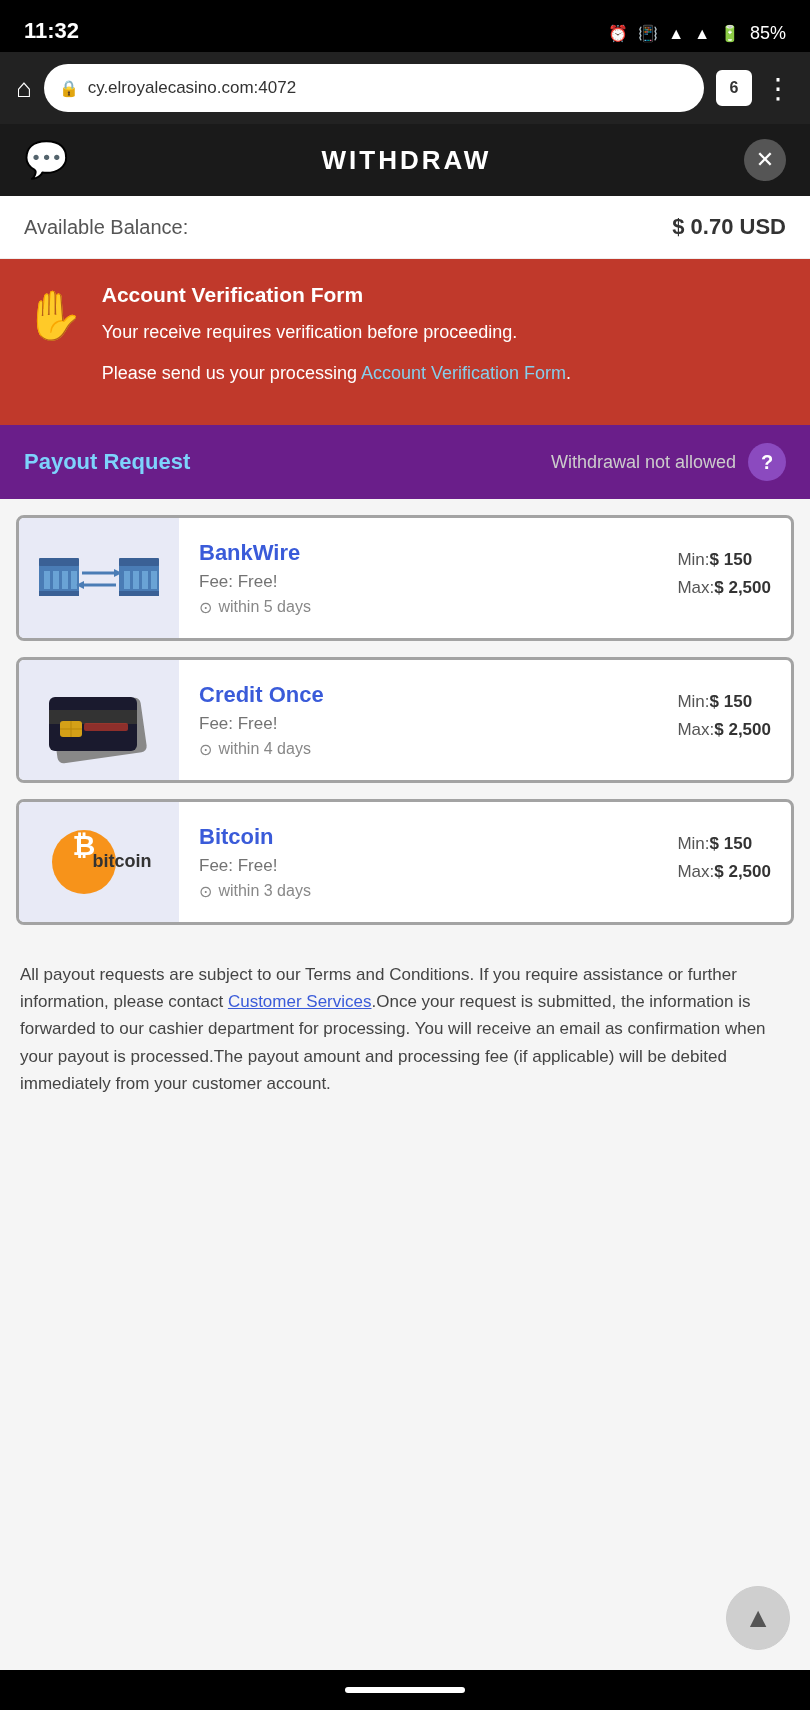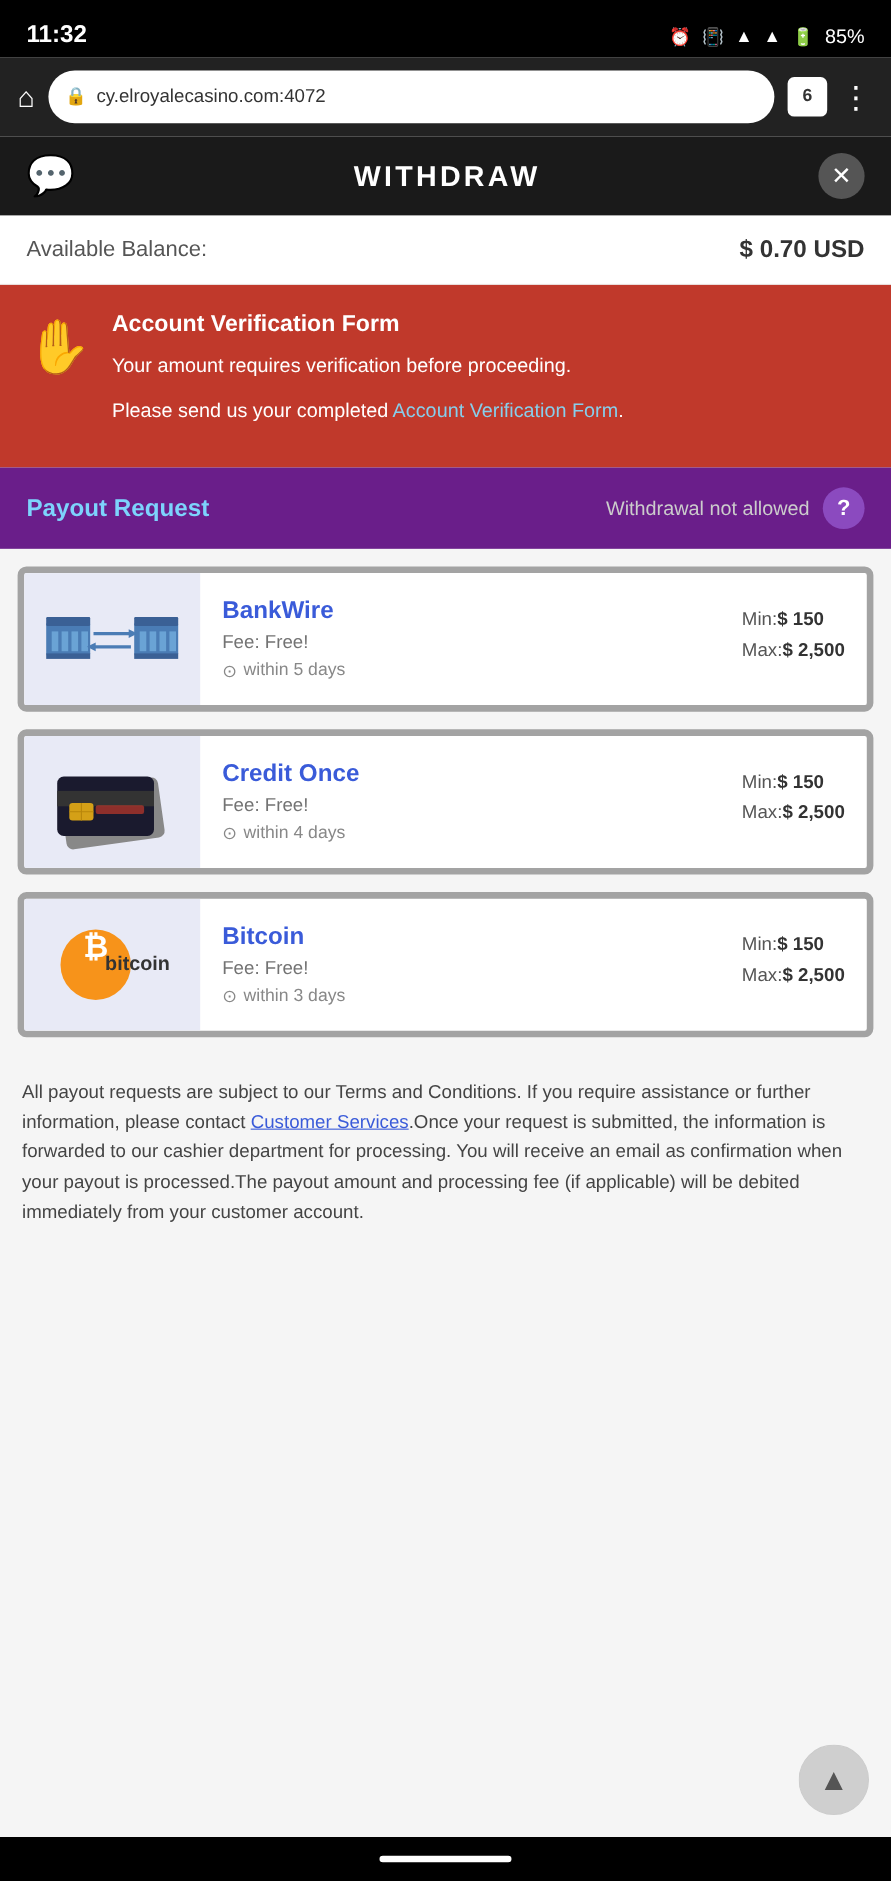--- a/index.html
+++ b/index.html
@@ -209,21 +209,21 @@
     
     .payment-methods {
       background: #f5f5f5;
       padding: 16px;
       display: flex;
       flex-direction: column;
       gap: 16px;
     }
     .payment-card {
       background: #fff;
-      border: 6px solid #a3a3a3;
+      border: 3px solid #a3a3a3;
       border-radius: 8px;
       display: flex;
       align-items: center;
       padding: 0;
       overflow: hidden;
     }
     .payment-card-image {
       width: 160px;
       height: 120px;
       background: #e8eaf6;
@@ -356,23 +356,23 @@
 
 <div class="balance-section">
   <span class="balance-label">Available Balance:</span>
   <span class="balance-value">$ 0.70 USD</span>
 </div>
 
 <div class="verification-banner">
   <div class="verification-icon">✋</div>
   <div class="verification-content">
     <div class="verification-title">Account Verification Form</div>
-    <div class="verification-text">Your amount requires verification before proceeding.</div>
+    <div class="verification-text">Your receive requires verification before proceeding.</div>
     <div class="verification-text">
-      <span>Please send us your completed </span><a class="verification-link" href="#"><span>Account Verification Form</span></a><span>.</span>
+      <span>Please send us your processing </span><a class="verification-link" href="#"><span>Account Verification Form</span></a><span>.</span>
     </div>
   </div>
 </div>
 
 <div class="payout-bar">
   <span class="payout-label">Payout Request</span>
   <div class="payout-status">
     <span class="payout-status-text">Withdrawal not allowed</span>
     <div class="payout-help-icon">
       <span>?</span>

